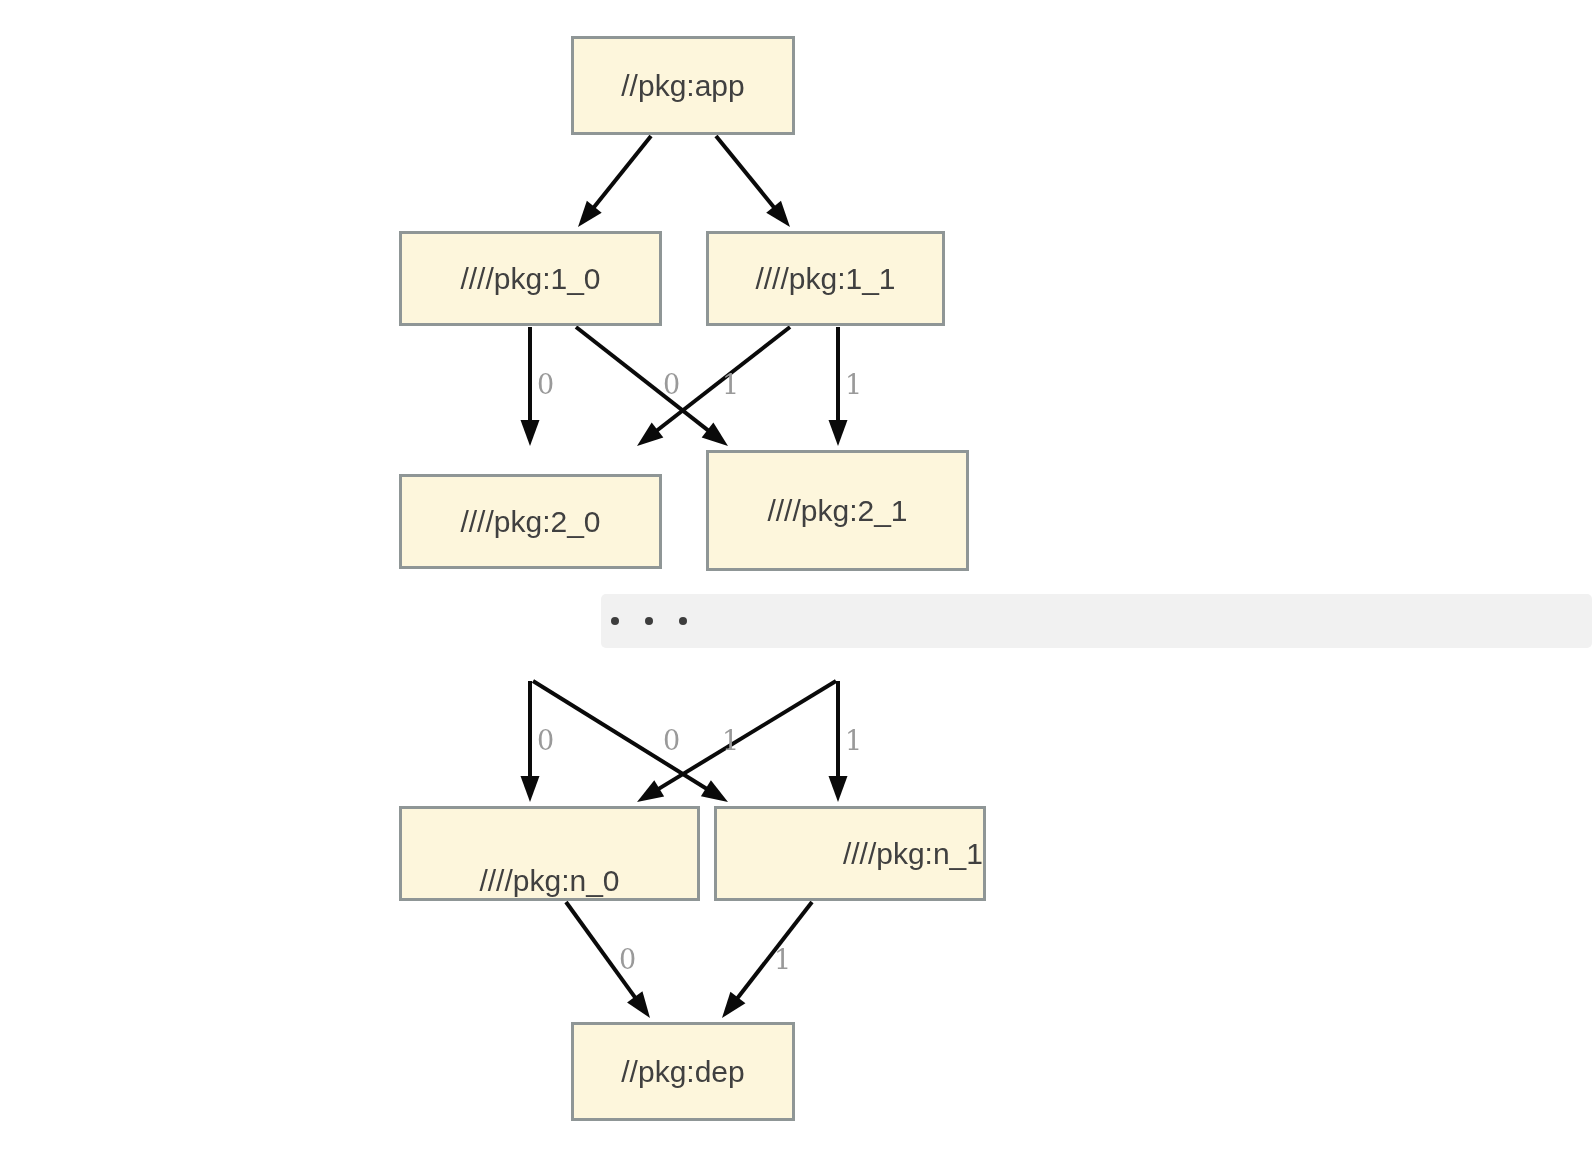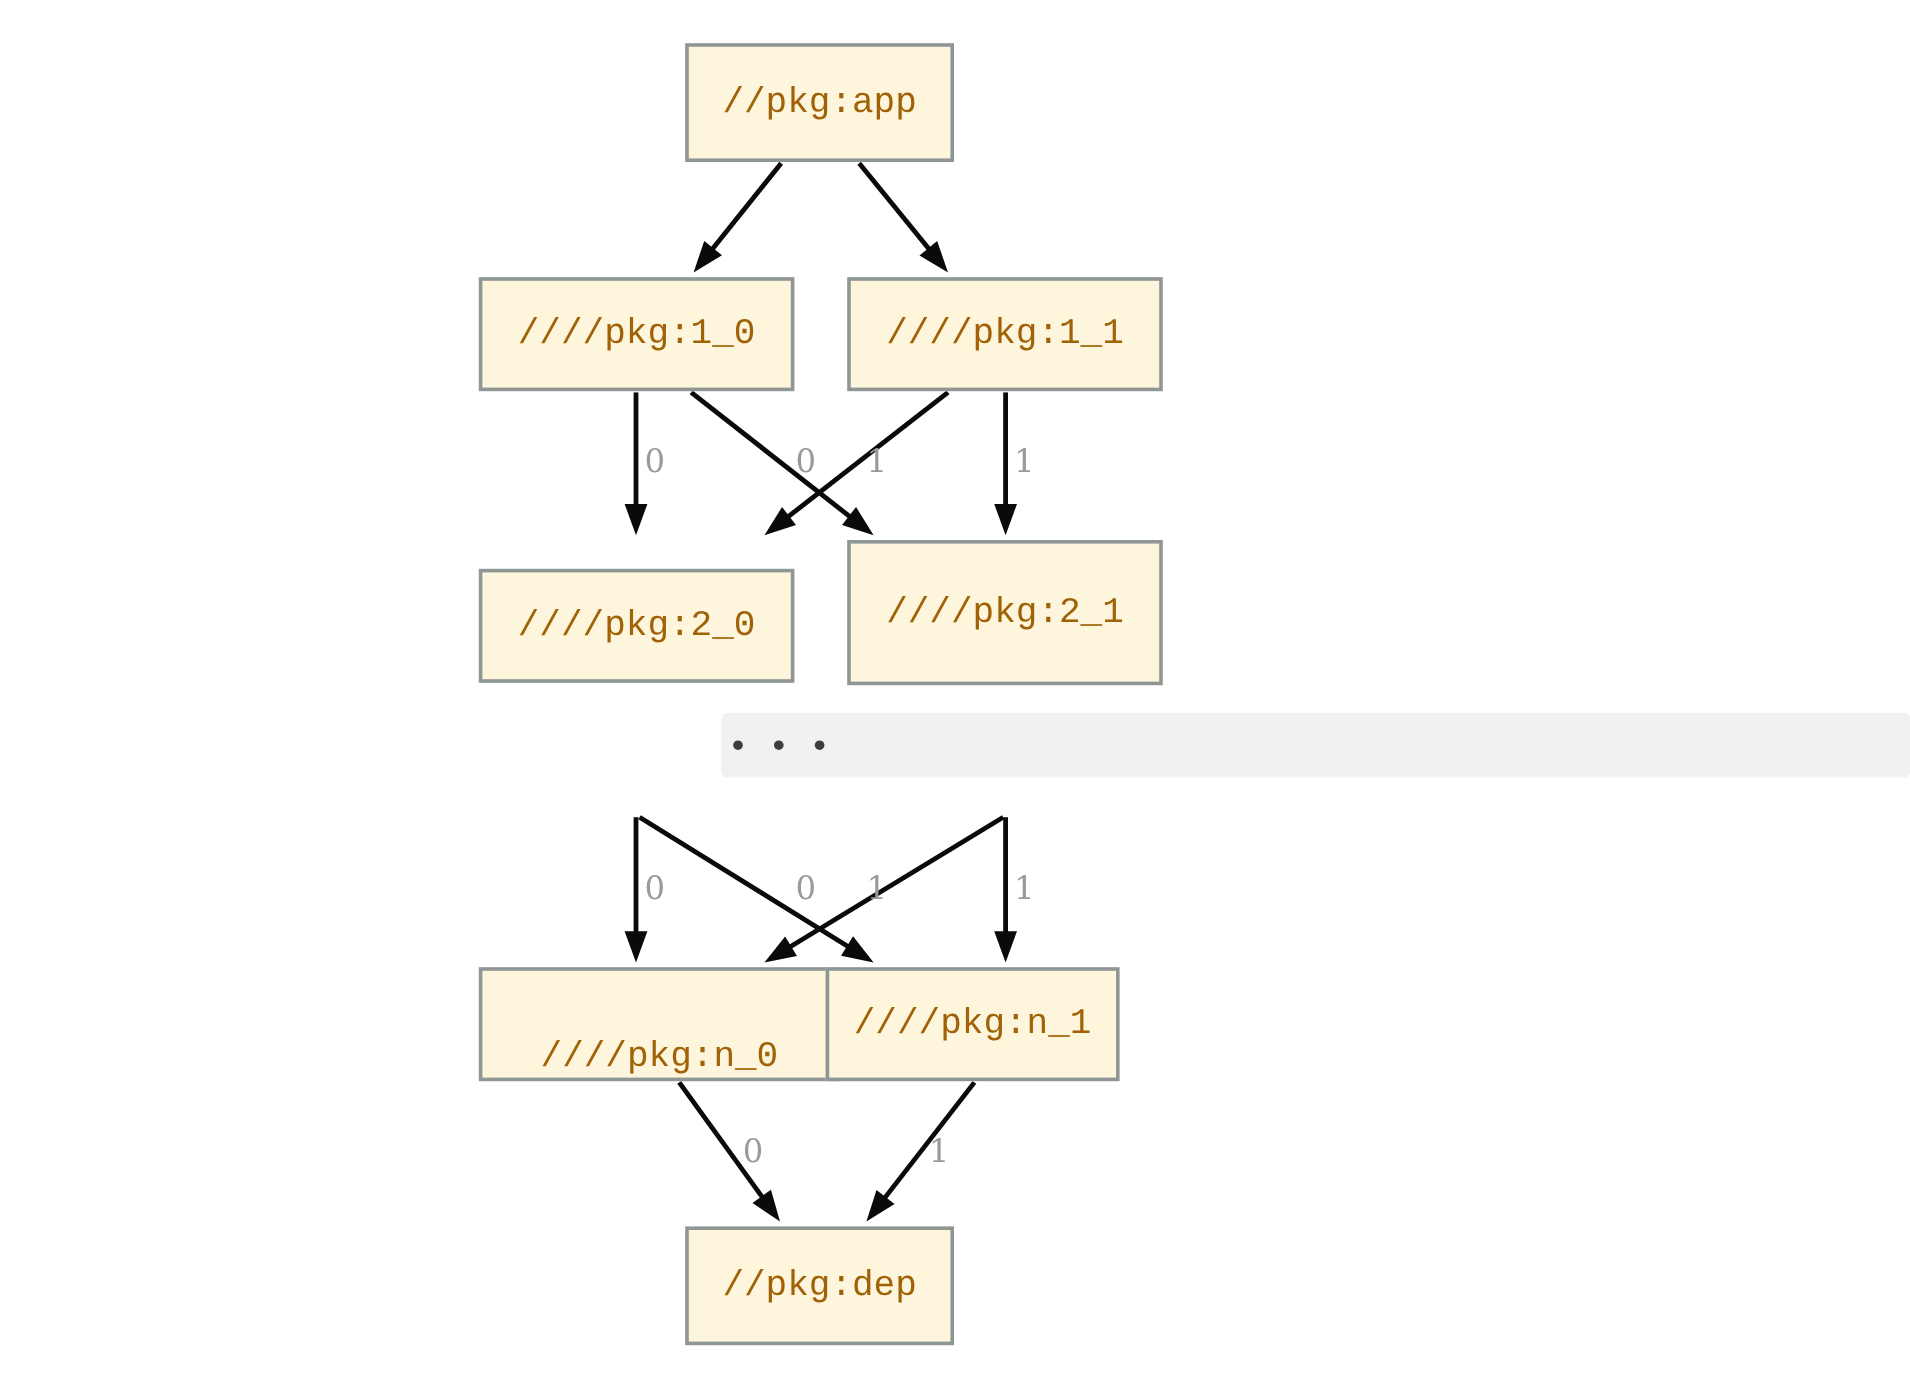--- a/index.html
+++ b/index.html
@@ -28,23 +28,23 @@
   .node-box {
     position: absolute;
     box-sizing: border-box;
     background: #fdf6dc;
     border: 3px solid #8f9696;
     display: flex;
     align-items: center;
     justify-content: center;
   }
   .node-label {
-    font-family: Liberation Mono, monospace;
+    font-family: Liberation Sans, sans-serif;
     font-size: 30px;
-    color: #a16207;
+    color: #404040;
     letter-spacing: 0px;
     white-space: nowrap;
   }
   .edge-line {
     stroke: #0a0a0a;
     stroke-width: 4;
     fill: none;
   }
   .edge-arrow {
     fill: #0a0a0a;
@@ -110,33 +110,33 @@
       </g>
   </svg>
 
   <div id="nodes-layer">
       <div class="node-box" style="left: 571px; top: 36px; width: 224px; height: 99px; background: rgb(253, 246, 220); border-color: rgb(143, 150, 150);">
         <span class="node-label">//pkg:app</span>
       </div>
       <div class="node-box" style="left: 399px; top: 231px; width: 263px; height: 95px; background: rgb(253, 246, 220); border-color: rgb(143, 150, 150);">
         <span class="node-label">////pkg:1_0</span>
       </div>
-      <div class="node-box" style="left: 706px; top: 231px; width: 263px; height: 95px; background: rgb(253, 246, 220); border-color: rgb(143, 150, 150); text-align: right;">
+      <div class="node-box" style="left: 706px; top: 231px; width: 239px; height: 95px; background: rgb(253, 246, 220); border-color: rgb(143, 150, 150); text-align: right;">
         <span class="node-label">////pkg:1_1</span>
       </div>
       <div class="node-box" style="left: 399px; top: 474px; width: 263px; height: 95px; background: rgb(253, 246, 220); border-color: rgb(143, 150, 150);">
         <span class="node-label">////pkg:2_0</span>
       </div>
       <div class="node-box" style="left: 706px; top: 450px; width: 263px; height: 121px; background: rgb(253, 246, 220); border-color: rgb(143, 150, 150);">
         <span class="node-label">////pkg:2_1</span>
       </div>
       <div class="node-box" style="left: 399px; top: 806px; width: 301px; height: 95px; background: rgb(253, 246, 220); border-color: rgb(143, 150, 150); align-items: flex-end;">
         <span class="node-label">////pkg:n_0</span>
       </div>
-      <div class="node-box" style="left: 688px; top: 806px; width: 245px; height: 95px; background: rgb(253, 246, 220); border-color: rgb(143, 150, 150);">
+      <div class="node-box" style="left: 714px; top: 806px; width: 272px; height: 95px; background: rgb(253, 246, 220); border-color: rgb(143, 150, 150); justify-content: flex-end;">
         <span class="node-label">////pkg:n_1</span>
       </div>
       <div class="node-box" style="left: 571px; top: 1022px; width: 224px; height: 99px; background: rgb(253, 246, 220); border-color: rgb(143, 150, 150);">
         <span class="node-label">//pkg:dep</span>
       </div>
     </div>
 
   <div id="labels-layer">
       <div class="edge-label" style="left: 537px; top: 371px; color: rgb(154, 154, 154);">0</div>
       <div class="edge-label" style="left: 663px; top: 371px; color: rgb(154, 154, 154);">0</div>

